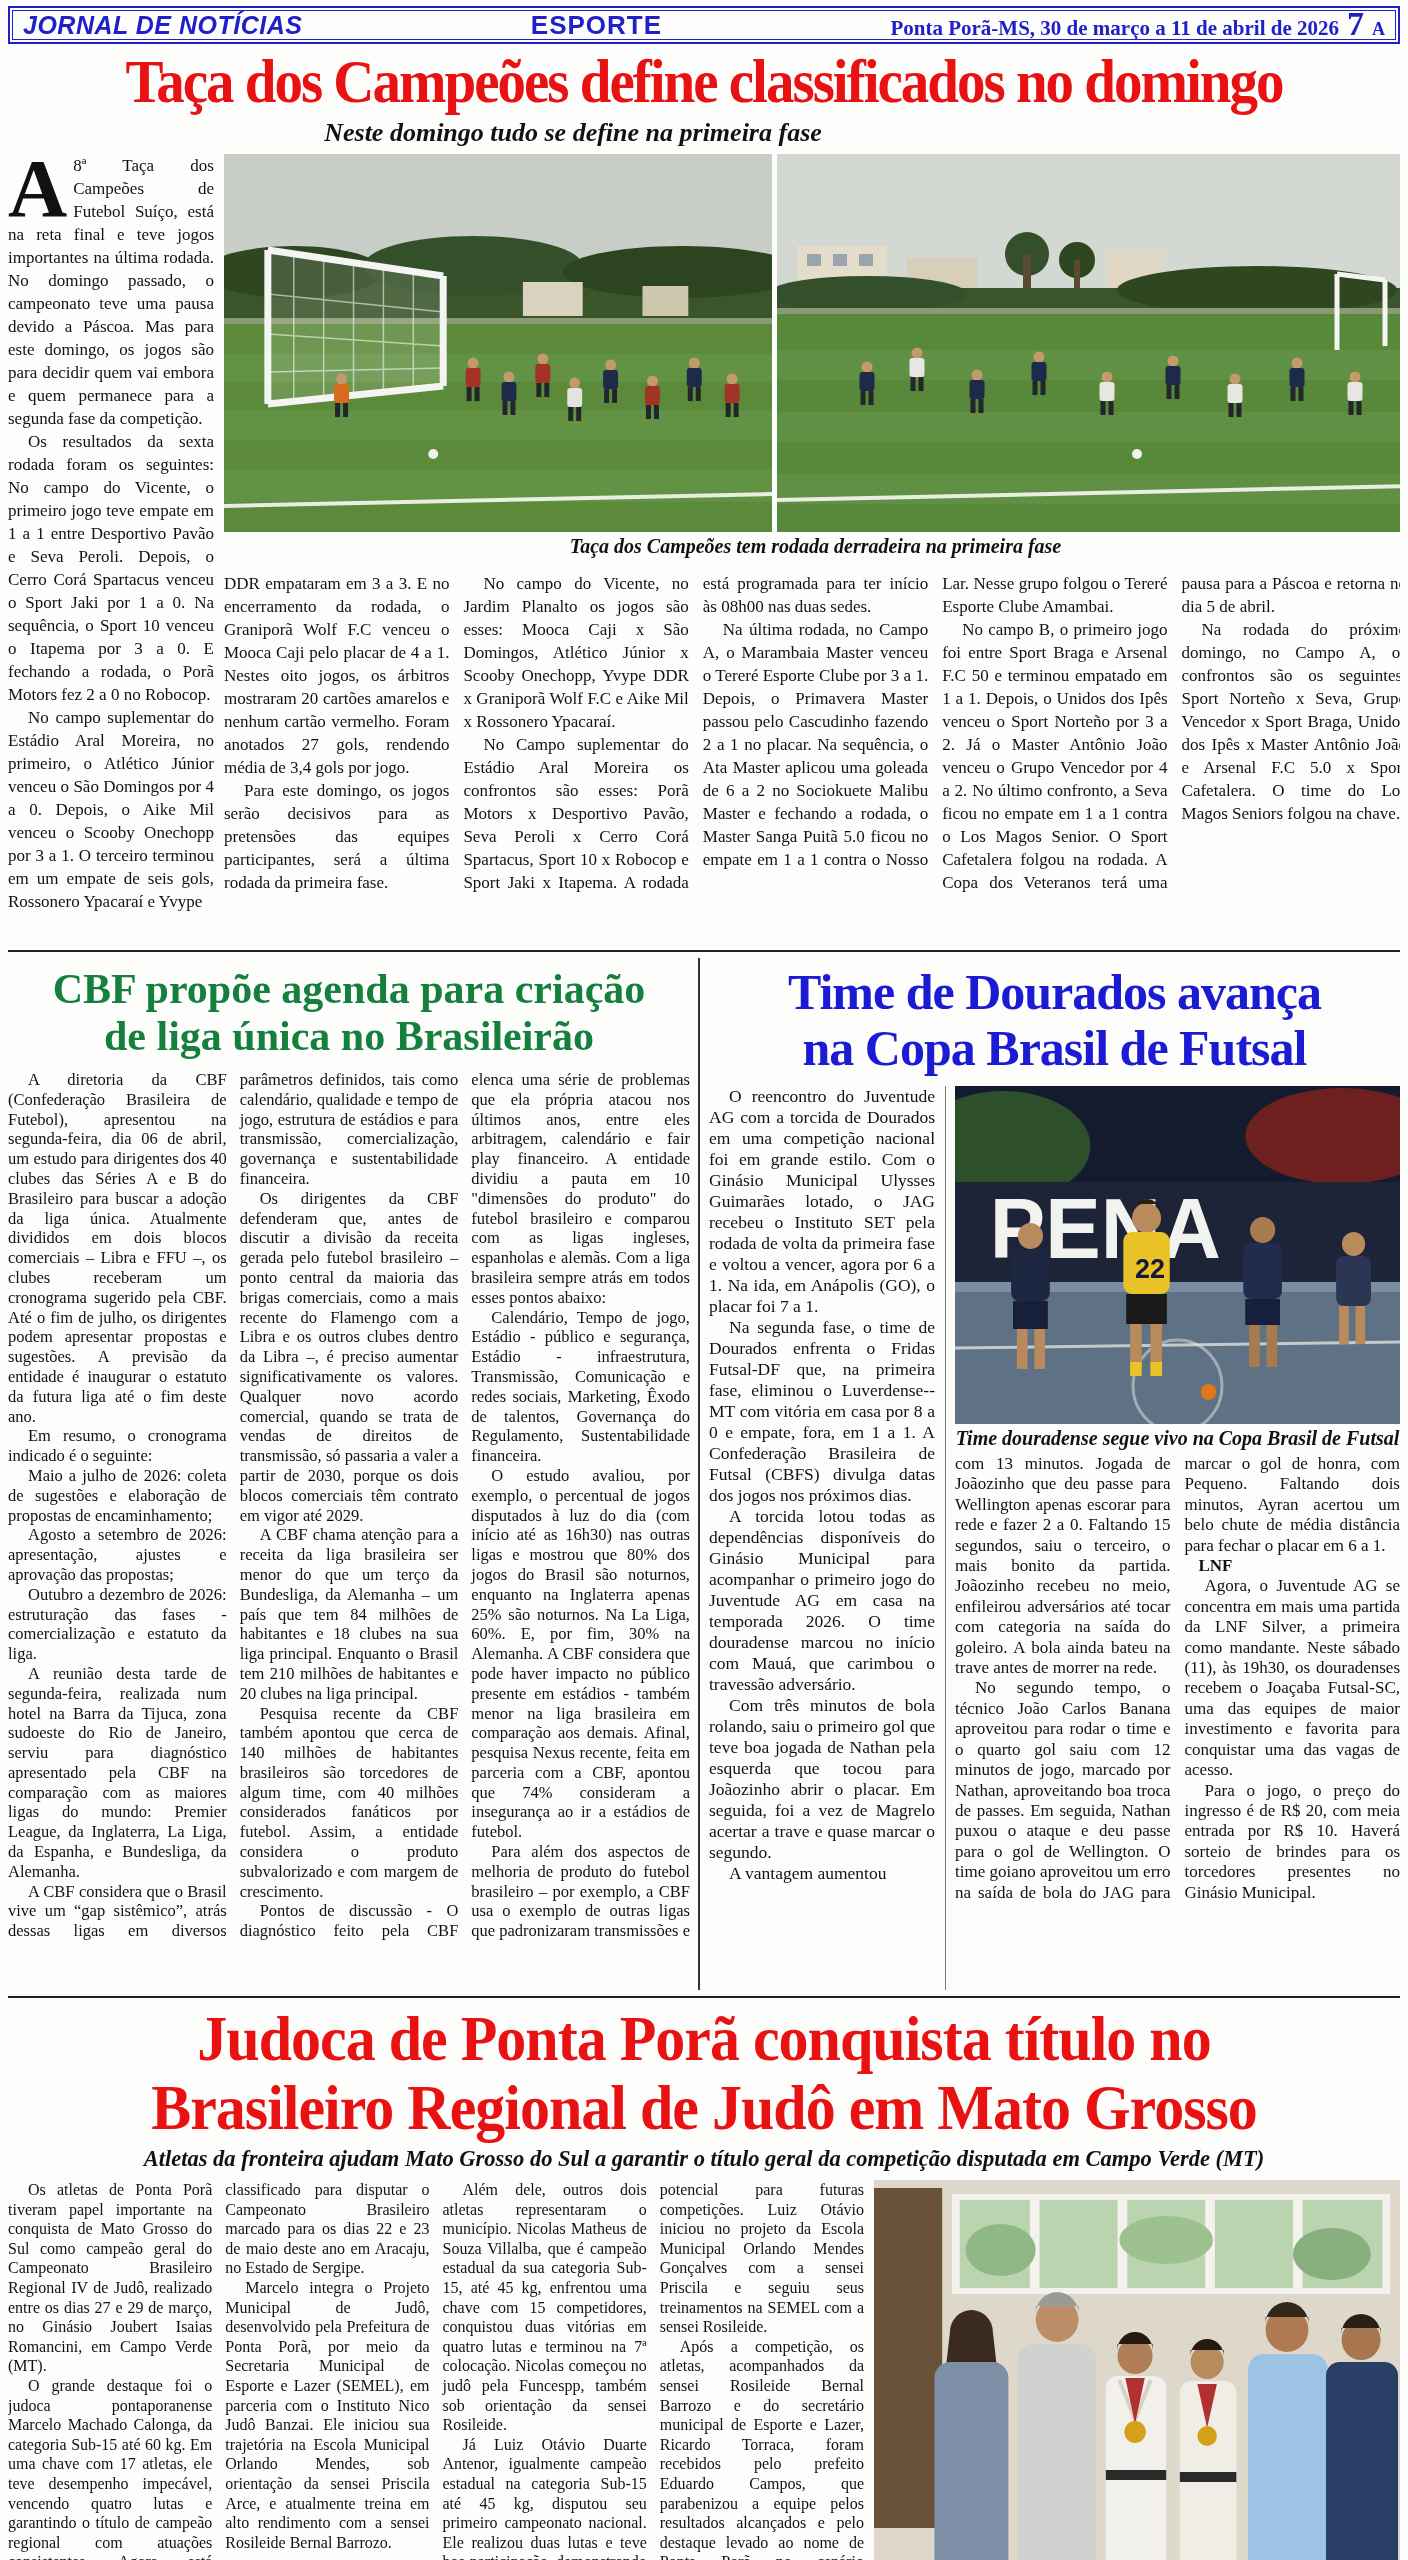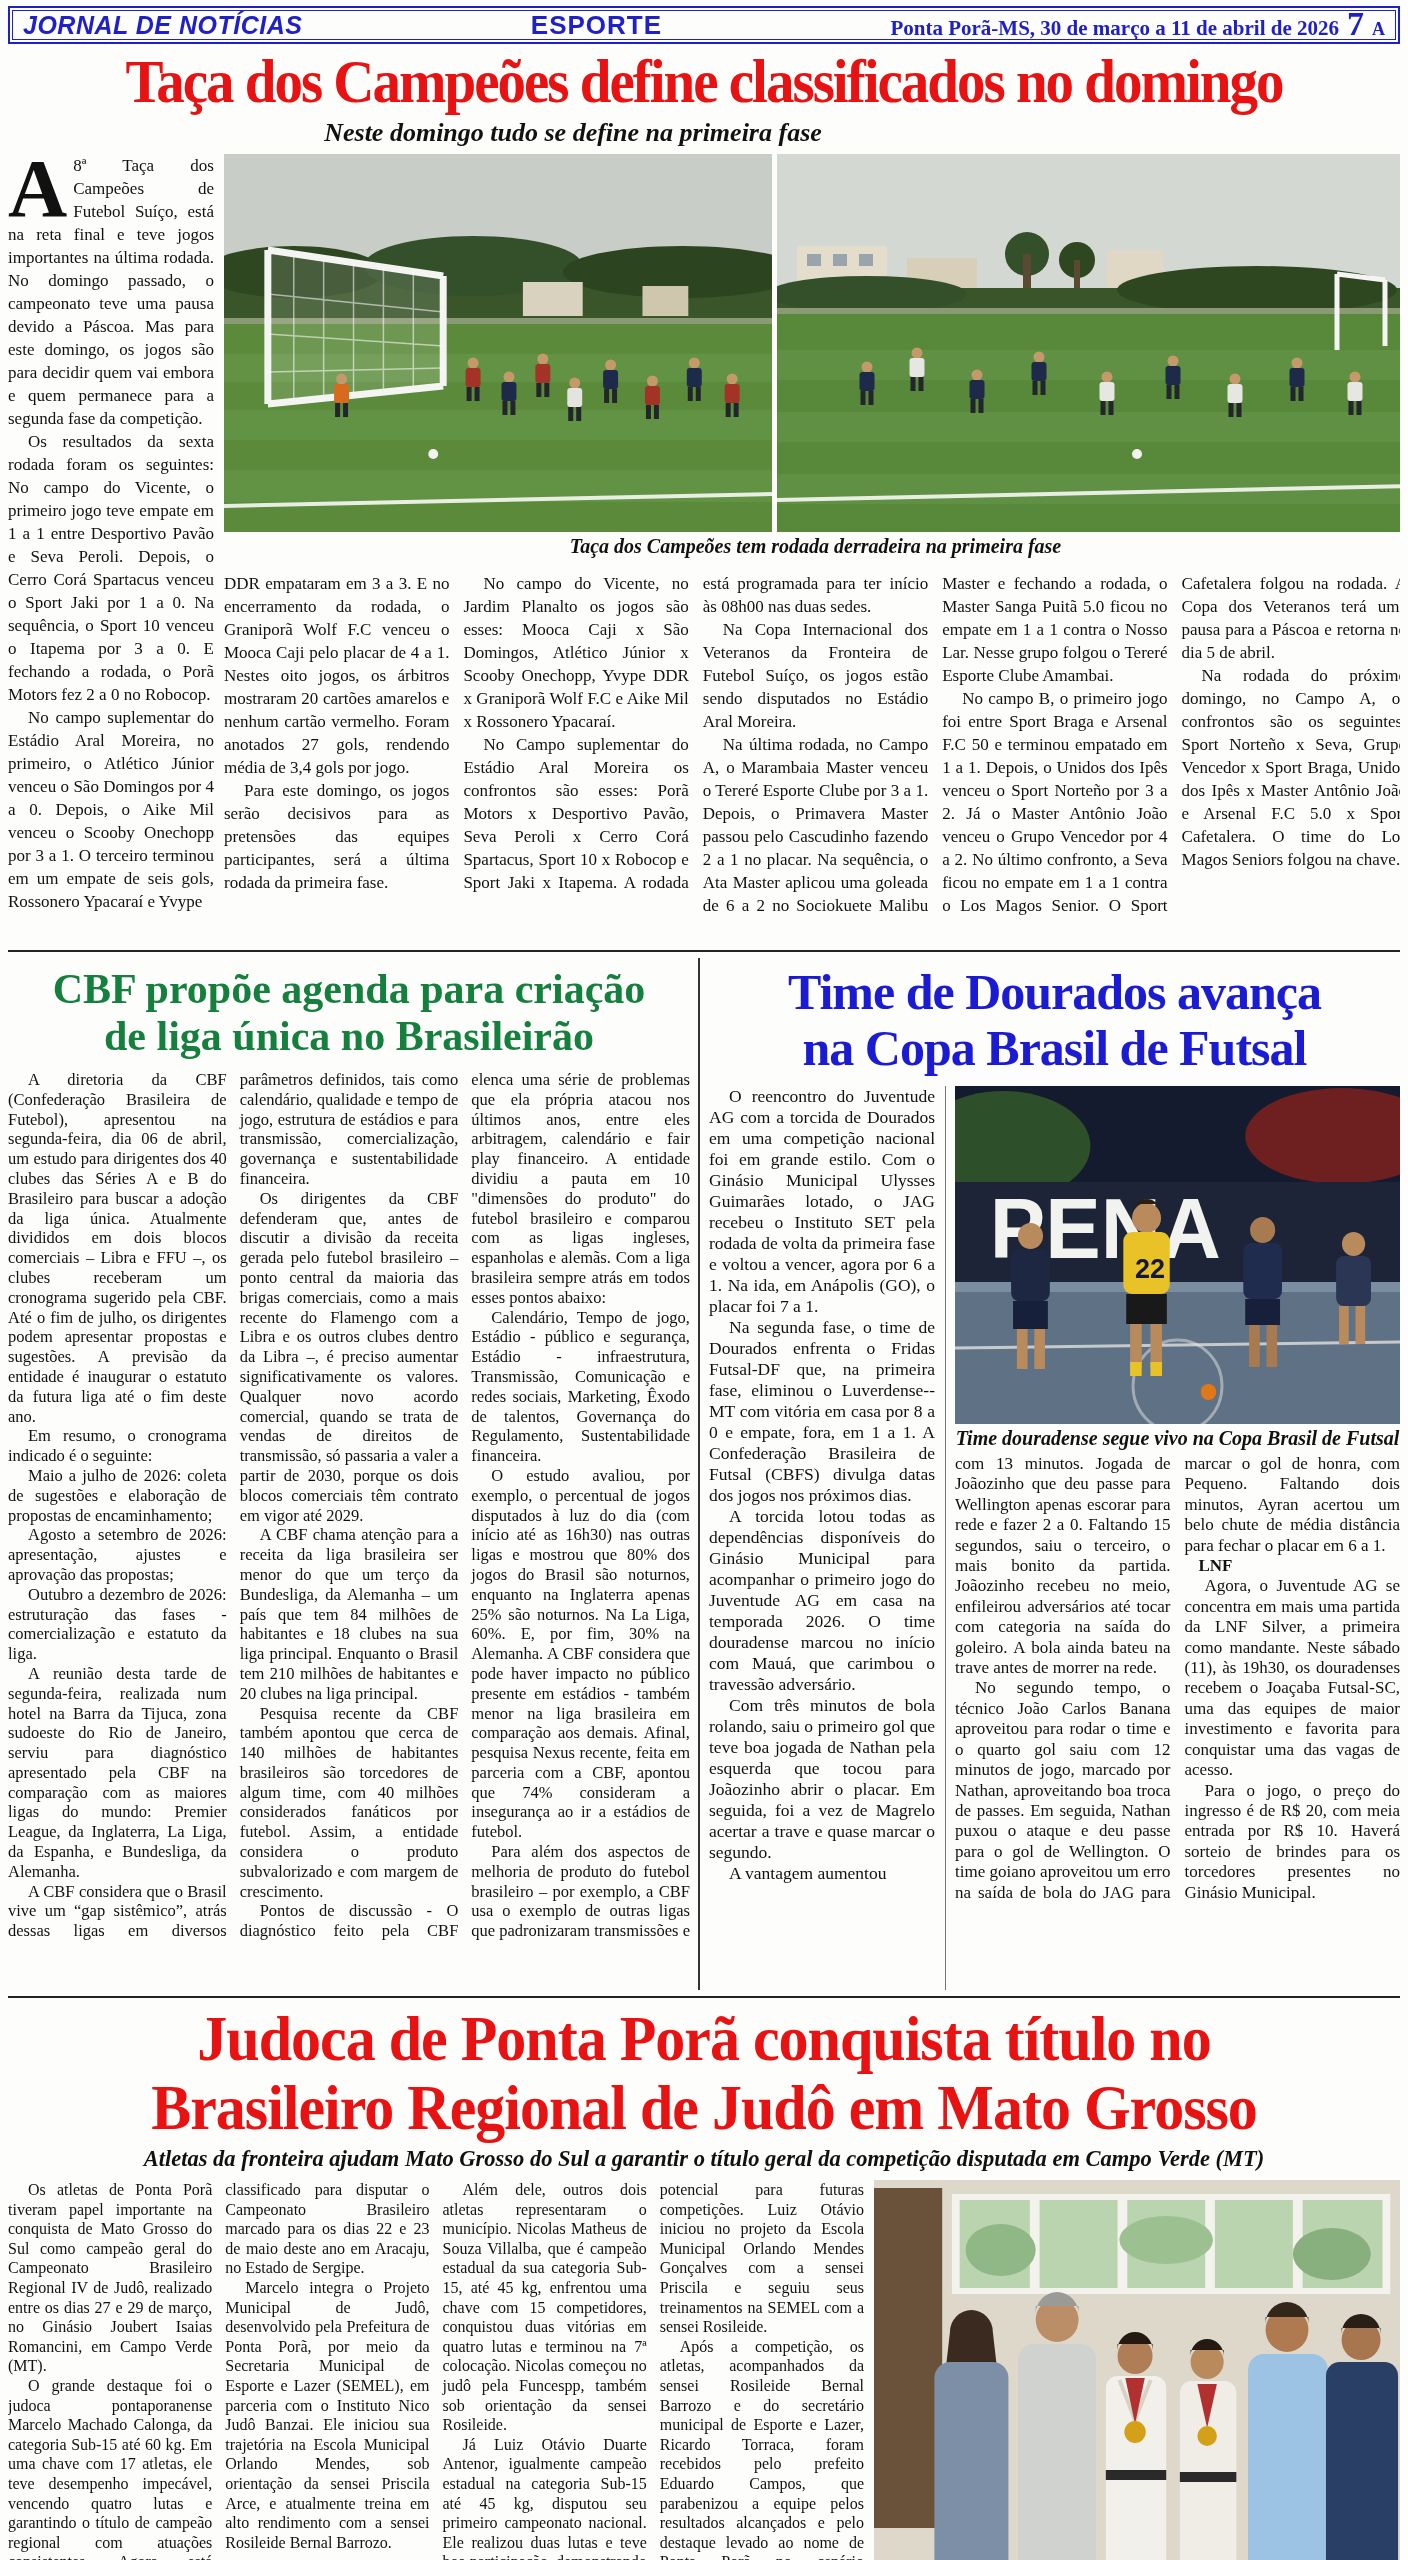--- a/index.html
+++ b/index.html
@@ -174,21 +174,20 @@
           <use href="#player" x="578" y="250" color="#e6e6e2"></use>
           <circle cx="360" cy="300" r="5" fill="#f2f2ee"></circle>
         </svg>
       </div>
       <div class="caption">Taça dos Campeões tem rodada derradeira na primeira fase</div>
       <div class="taca-body body-text">
           <p class="noindent">DDR empataram em 3 a 3. E no encerramento da rodada, o Graniporã Wolf F.C venceu o Mooca Caji pelo placar de 4 a 1. Nestes oito jogos, os árbitros mostraram 20 cartões amarelos e nenhum cartão vermelho. Foram anotados 27 gols, rendendo média de 3,4 gols por jogo.</p>
           <p>Para este domingo, os jogos serão decisivos para as pretensões das equipes participantes, será a última rodada da primeira fase.</p>
           <p>No campo do Vicente, no Jardim Planalto os jogos são esses: Mooca Caji x São Domingos, Atlético Júnior x Scooby Onechopp, Yvype DDR x Graniporã Wolf F.C e Aike Mil x Rossonero Ypacaraí.</p>
           <p>No Campo suplementar do Estádio Aral Moreira os confrontos são esses: Porã Motors x Desportivo Pavão, Seva Peroli x Cerro Corá Spartacus, Sport 10 x Robocop e Sport Jaki x Itapema. A rodada está programada para ter início às 08h00 nas duas sedes.</p>
-          <p>Na Copa Internacional dos Veteranos da Fronteira de Futebol Suíço, os jogos estão sendo disputados no Estádio Aral Moreira.</p>
           <p>Na última rodada, no Campo A, o Marambaia Master venceu o Tereré Esporte Clube por 3 a 1. Depois, o Primavera Master passou pelo Cascudinho fazendo 2 a 1 no placar. Na sequência, o Ata Master aplicou uma goleada de 6 a 2 no Sociokuete Malibu Master e fechando a rodada, o Master Sanga Puitã 5.0 ficou no empate em 1 a 1 contra o Nosso Lar. Nesse grupo folgou o Tereré Esporte Clube Amambai.</p>
           <p>No campo B, o primeiro jogo foi entre Sport Braga e Arsenal F.C 50 e terminou empatado em 1 a 1. Depois, o Unidos dos Ipês venceu o Sport Norteño por 3 a 2. Já o Master Antônio João venceu o Grupo Vencedor por 4 a 2. No último confronto, a Seva ficou no empate em 1 a 1 contra o Los Magos Senior. O Sport Cafetalera folgou na rodada. A Copa dos Veteranos terá uma pausa para a Páscoa e retorna no dia 5 de abril.</p>
           <p>Na rodada do próximo domingo, no Campo A, os confrontos são os seguintes: Sport Norteño x Seva, Grupo Vencedor x Sport Braga, Unidos dos Ipês x Master Antônio João e Arsenal F.C 5.0 x Sport Cafetalera. O time do Los Magos Seniors folgou na chave.</p>
         </div>
     </div>
   </div>
 
   <div class="rule"></div>
 
   <div class="mid-section">

